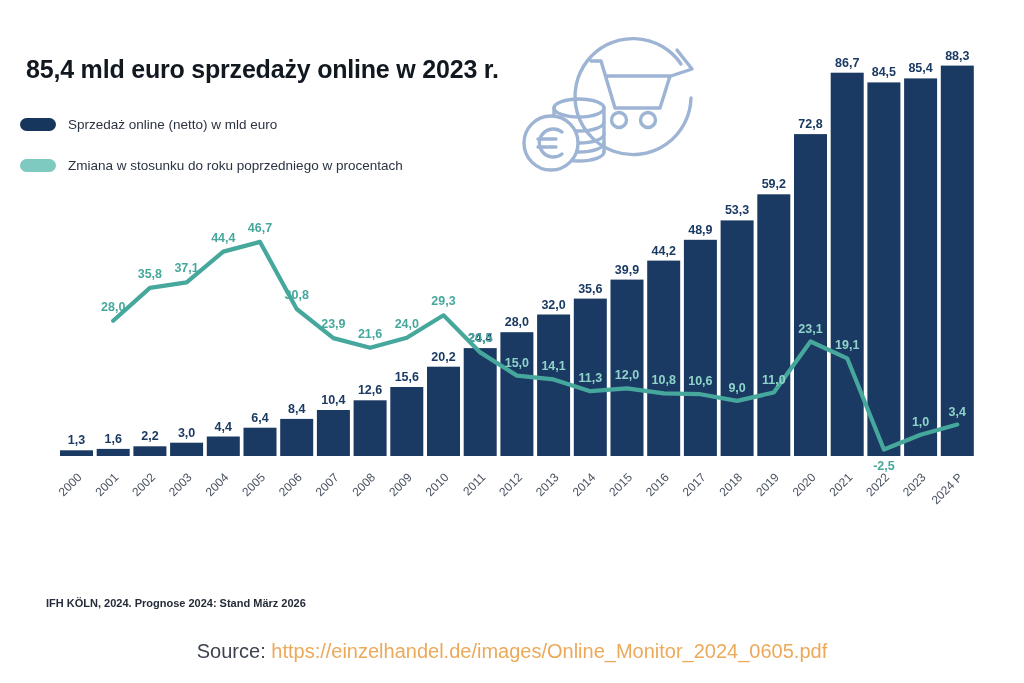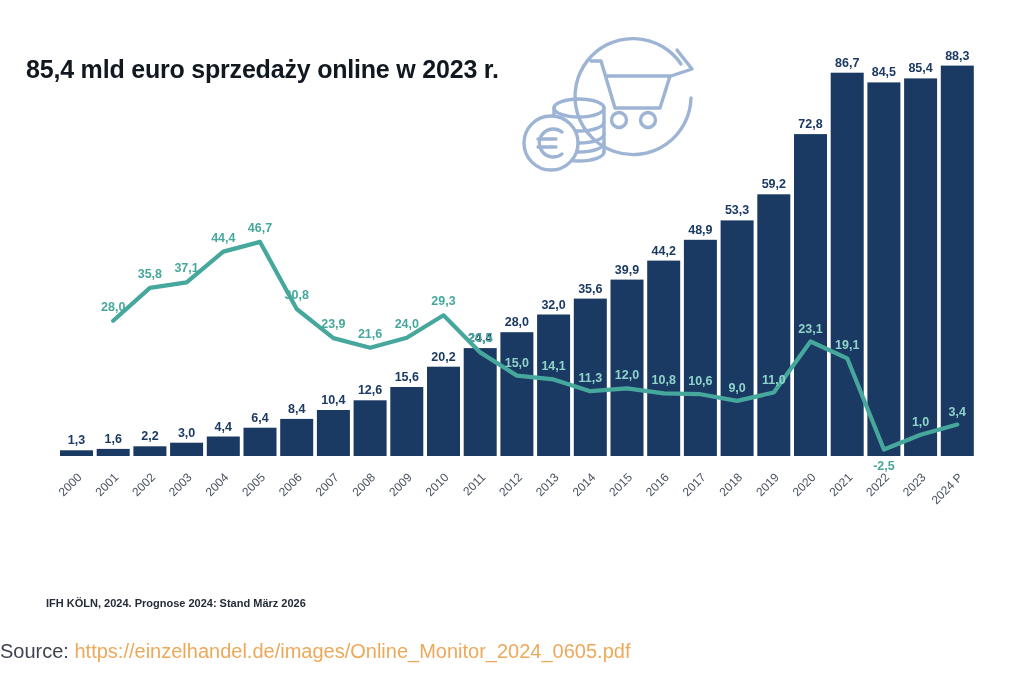--- a/index.html
+++ b/index.html
@@ -127,38 +127,46 @@
     color: #232c38;
     white-space: nowrap;
   }
 
   
   .source-line {
     position: absolute;
     left: 0;
     right: 0;
     top: 640px;
-    text-align: left;
+    text-align: center;
     font-size: 20px;
     color: #3d4450;
     white-space: nowrap;
   }
   .source-url {
     color: #eda95a;
     text-decoration: none;
   }
 </style>
 </head>
 <body>
 
 <div id="page-root">
 
   <div class="chart-title">85,4 mld euro sprzedaży online w 2023 r.</div>
 
   <div class="legend">
+    <div class="legend-row">
+      <span class="legend-swatch" style="background:#17365e"></span>
+      <span class="legend-label">Sprzedaż online (netto) w mld euro</span>
+    </div>
+    <div class="legend-row">
+      <span class="legend-swatch" style="background:#7ec9c0"></span>
+      <span class="legend-label">Zmiana w stosunku do roku poprzedniego w procentach</span>
+    </div>
   </div>
 
   <svg class="hero-icon" viewBox="0 0 215 180">
     <g fill="none" stroke="#9db4d4" stroke-width="3.4" stroke-linecap="round" stroke-linejoin="round">
       <path d="M169 44 A57 57 0 1 0 185 84 A57 57 0 0 1 130 140 A57 57 0 0 1 73 84 A57 57 0 0 1 169 44Z" opacity="0"></path>
       <path d="M176 52 A58 58 0 1 0 186 86"></path>
       <path d="M172 38 L187 57 L166 64"></path>
       <path d="M86 49 L96 49 L110 96 L155 96 L165 64 L101 64"></path>
       <circle cx="114" cy="108" r="7.5"></circle>
       <circle cx="143" cy="108" r="7.5"></circle>

